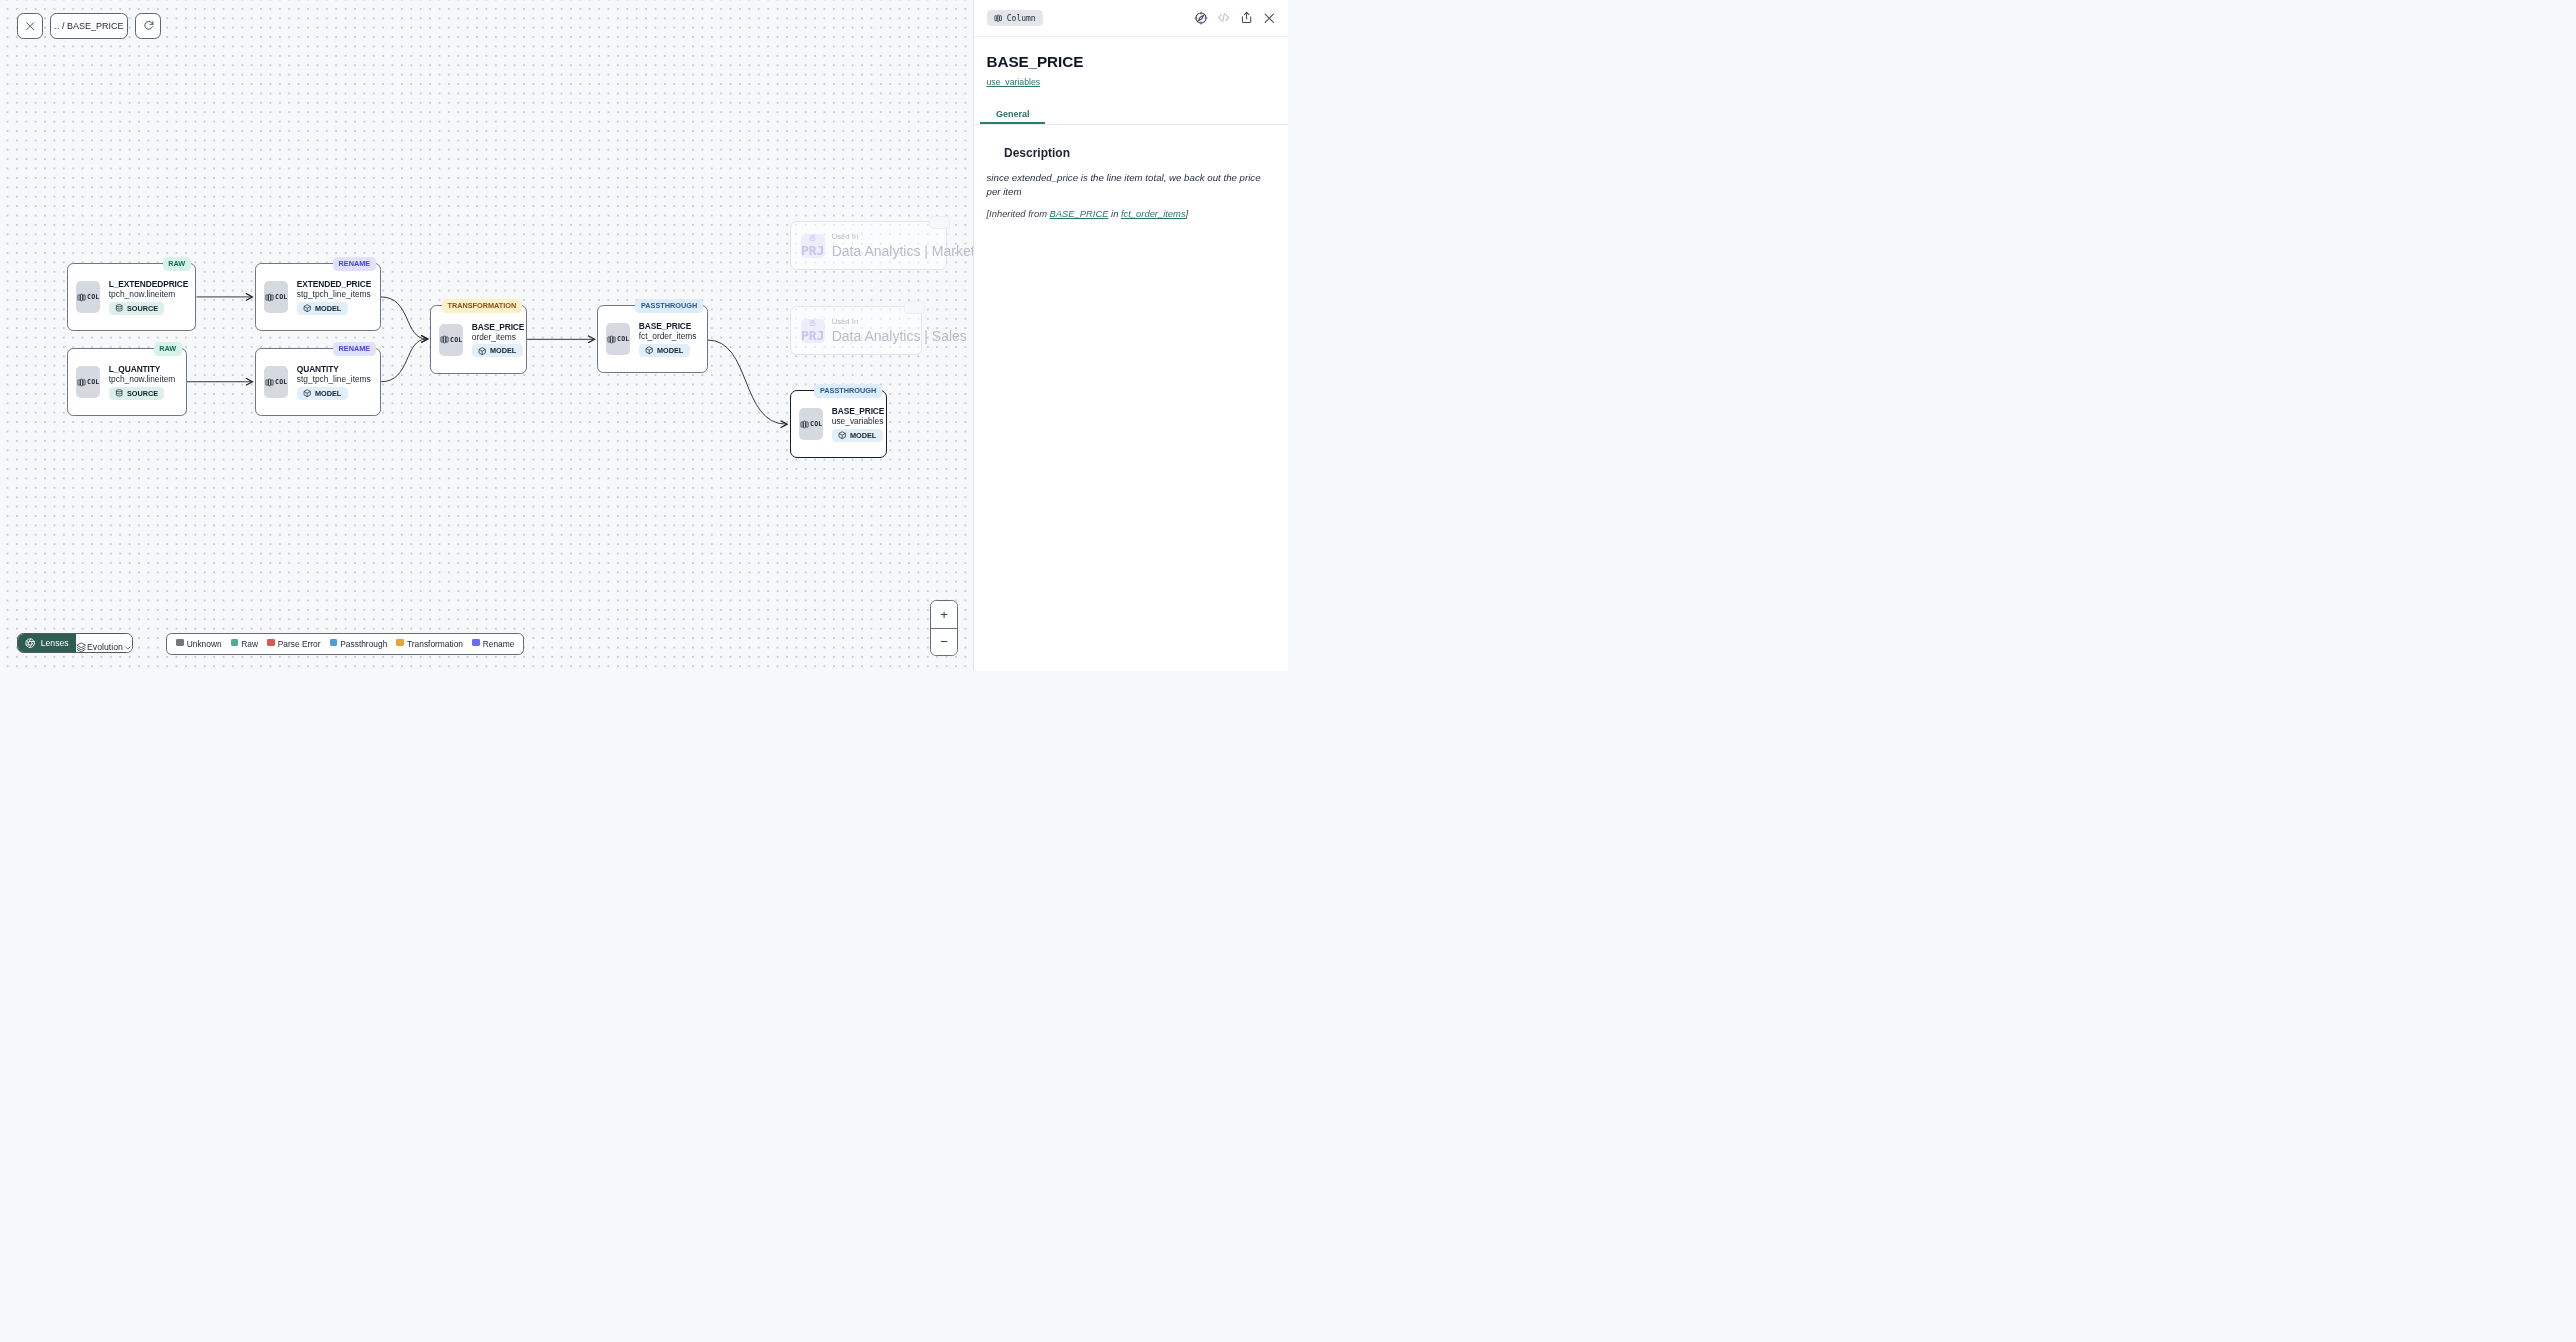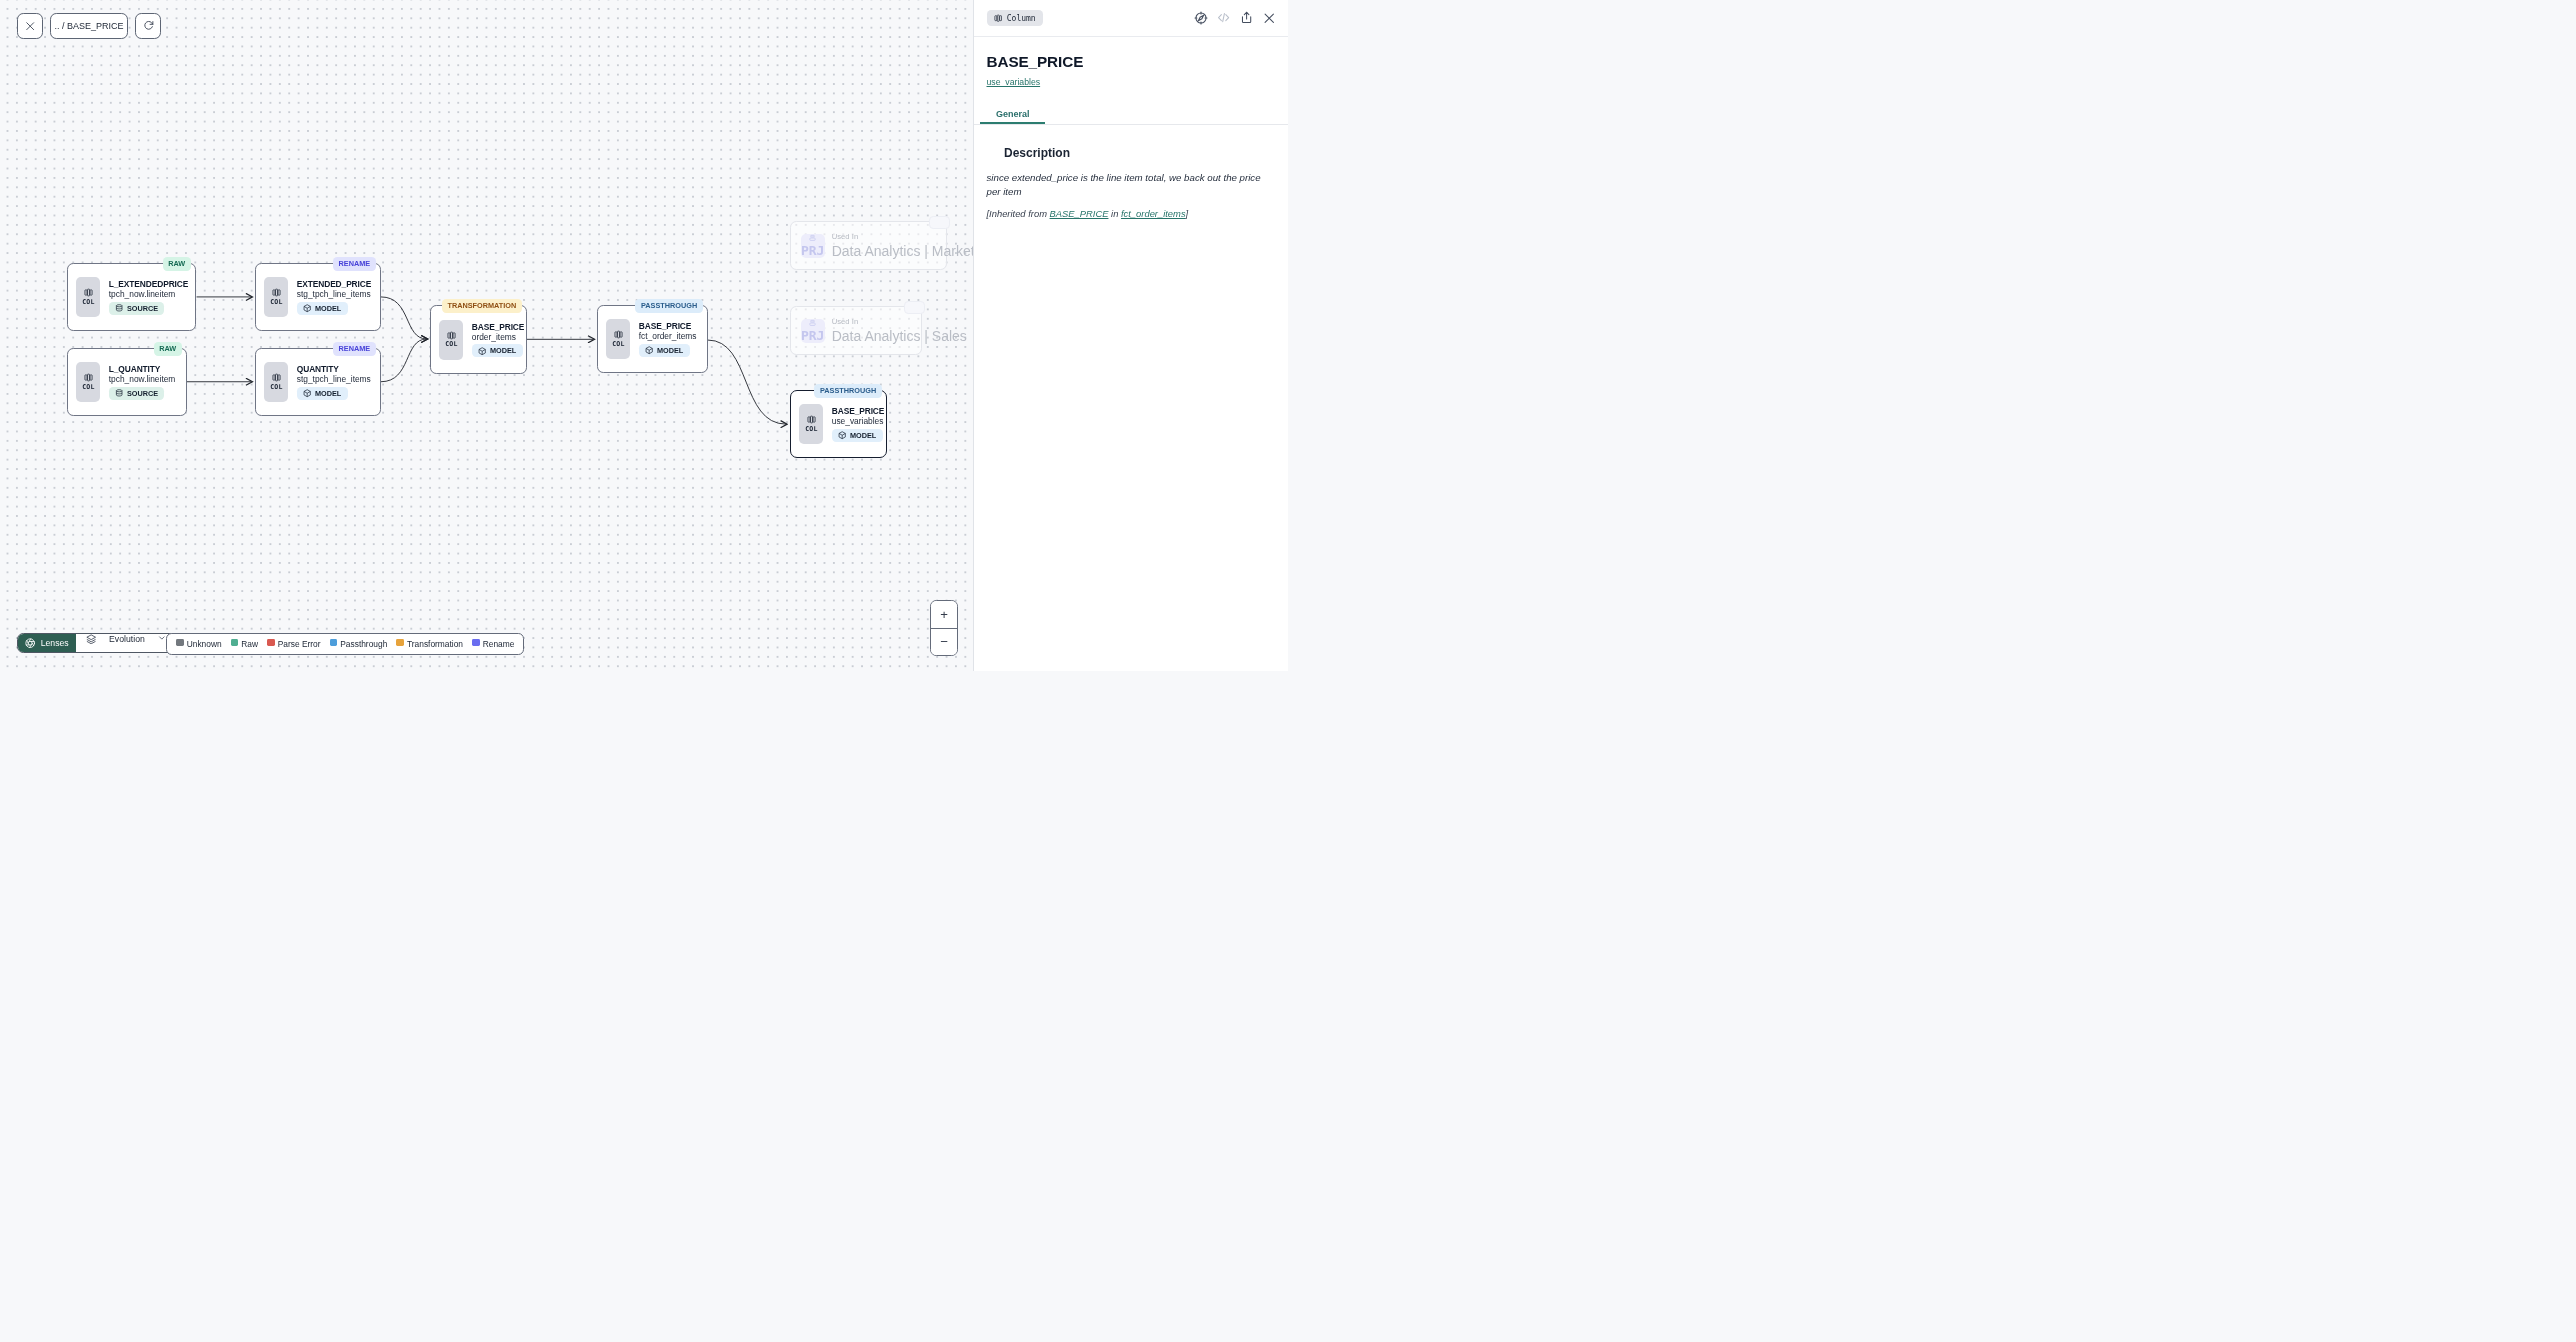--- a/index.html
+++ b/index.html
@@ -29,22 +29,22 @@
   .btn-refresh { left:135px; top:12.5px; width:26.4px; height:26.4px; }
 
   
   .node {
     position:absolute; background:#fff; border:0.9px solid #6f7585; border-radius:6.3px;
     z-index:2; cursor:pointer;
   }
   .node.selected { border:1.7px solid #151d2e; border-radius:7px; }
   .node-inner { display:flex; align-items:center; gap:4.2px; height:100%; padding:0 7px 0 8.4px; }
   .chip {
-    flex:0 0 auto; width:24px; height:40px; background:#d7d9e0; border-radius:4.9px;
-    display:flex; flex-direction:column; align-items:center; justify-content:center; gap:0.7px;
+    flex:0 0 auto; width:24px; height:32px; background:#d7d9e0; border-radius:4.9px;
+    display:flex; flex-direction:row; align-items:center; justify-content:center; gap:0.7px;
     color:#1b2433;
   }
   .chip .chip-label { font-family:"DejaVu Sans Mono", monospace; font-size:6.6px; font-weight:bold; letter-spacing:0.2px; }
   .node-body { display:flex; flex-direction:column; align-items:flex-start; gap:0; min-width:0; flex:1; padding-left:4.2px; }
   .node-title { font-size:8.4px; font-weight:bold; color:#101a2b; letter-spacing:-0.1px; white-space:nowrap; }
   .node-sub { font-size:8.4px; color:#1c2535; white-space:nowrap; }
   .kind-badge {
     display:inline-flex; align-items:center; gap:3.5px; margin-top:2.8px;
     padding:2.1px 6.3px; border-radius:4.2px; font-size:7.3px; font-weight:bold; color:#15202f;
   }
@@ -93,21 +93,21 @@
   
   .lens-group {
     position:absolute; left:17.4px; top:633px; height:20px; display:flex; align-items:stretch;
     border:0.9px solid #4f5763; border-radius:6.3px; overflow:hidden; background:#fff; z-index:5;
   }
   .lens-seg {
     display:flex; align-items:center; gap:4.9px; padding:0 7px; cursor:pointer;
     background:#2e5e52; color:#fff; font-size:8.7px;
   }
   .lens-dropdown {
-    display:flex; align-items:flex-start; gap:13px; padding:0 10px; cursor:pointer;
+    display:flex; align-items:flex-end; gap:1px; padding:0 0; cursor:pointer;
     background:#fff; color:#1b2433; font-size:8.7px;
   }
   .legend {
     position:absolute; left:166px; top:633px; height:21.6px; display:flex; align-items:center; gap:9px;
     padding:0 9px; background:#fff; border:0.9px solid #646b7a; border-radius:5.6px; z-index:5;
   }
   .legend-item { display:flex; align-items:flex-start; gap:3px; font-size:8.4px; color:#1b2433; }
   .legend-swatch { width:7.7px; height:7.7px; border-radius:1.4px; display:inline-block; }
 
   

